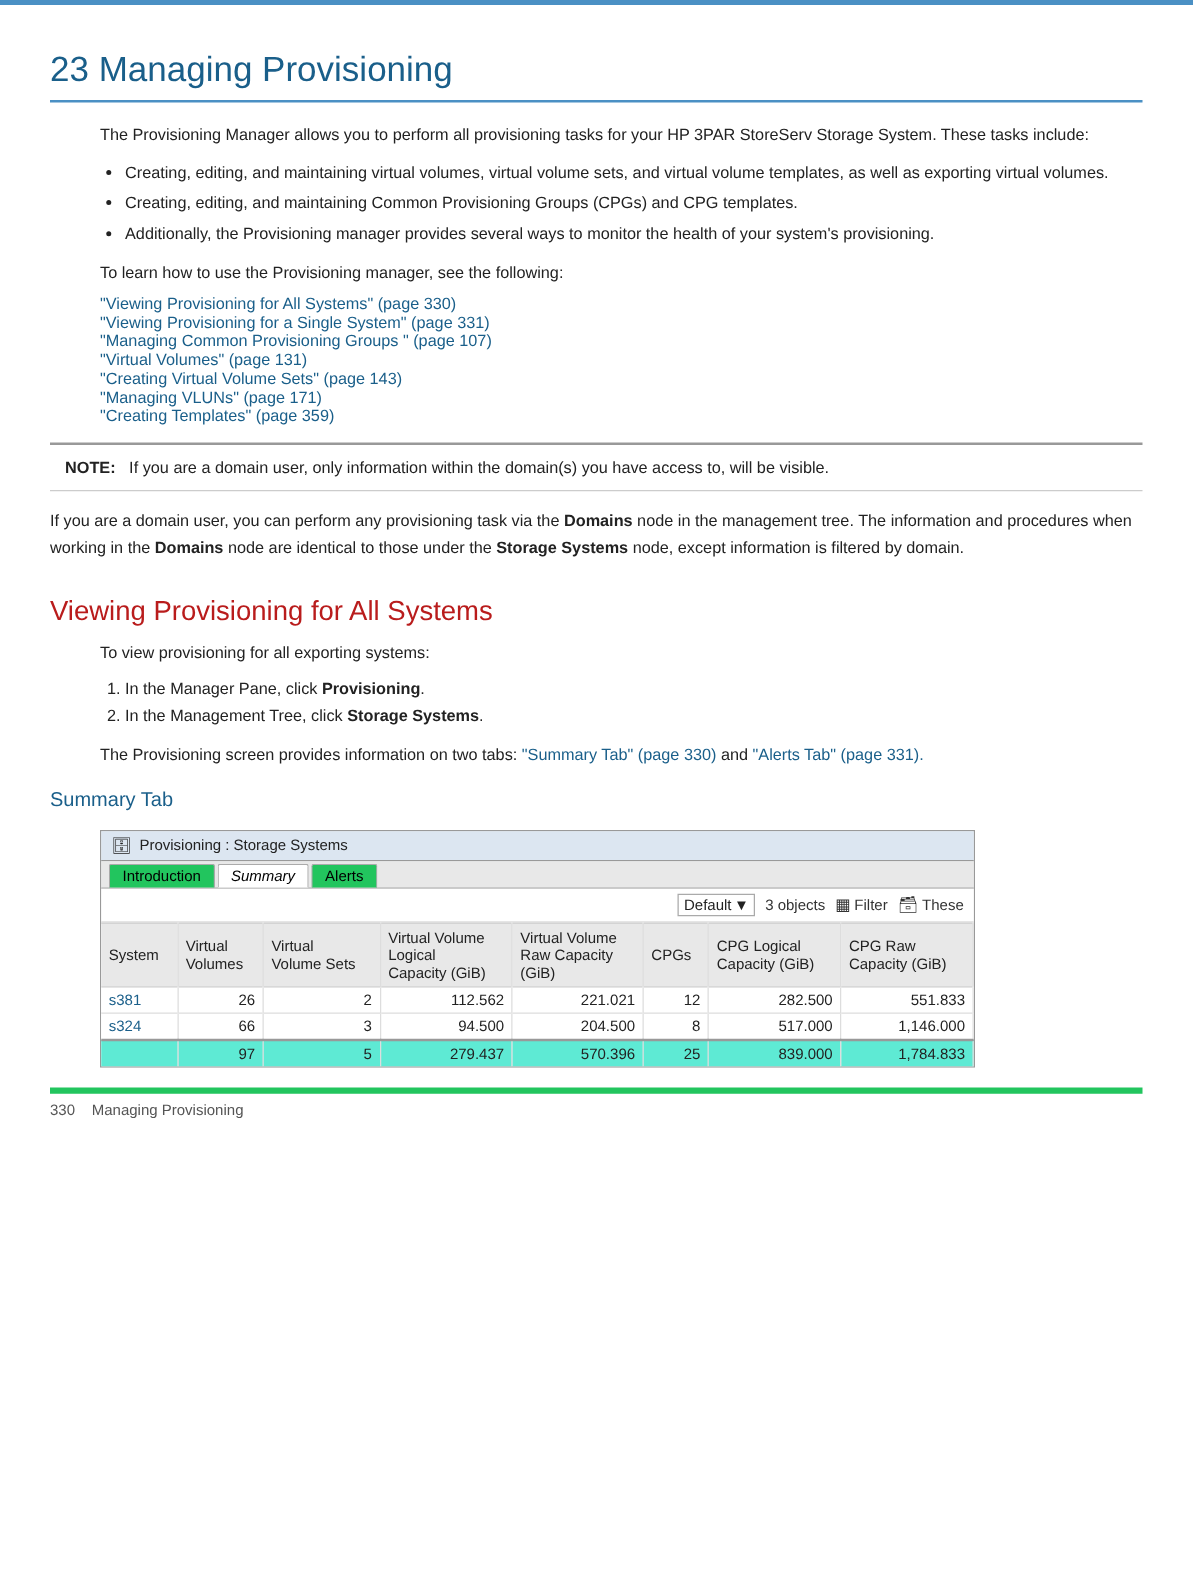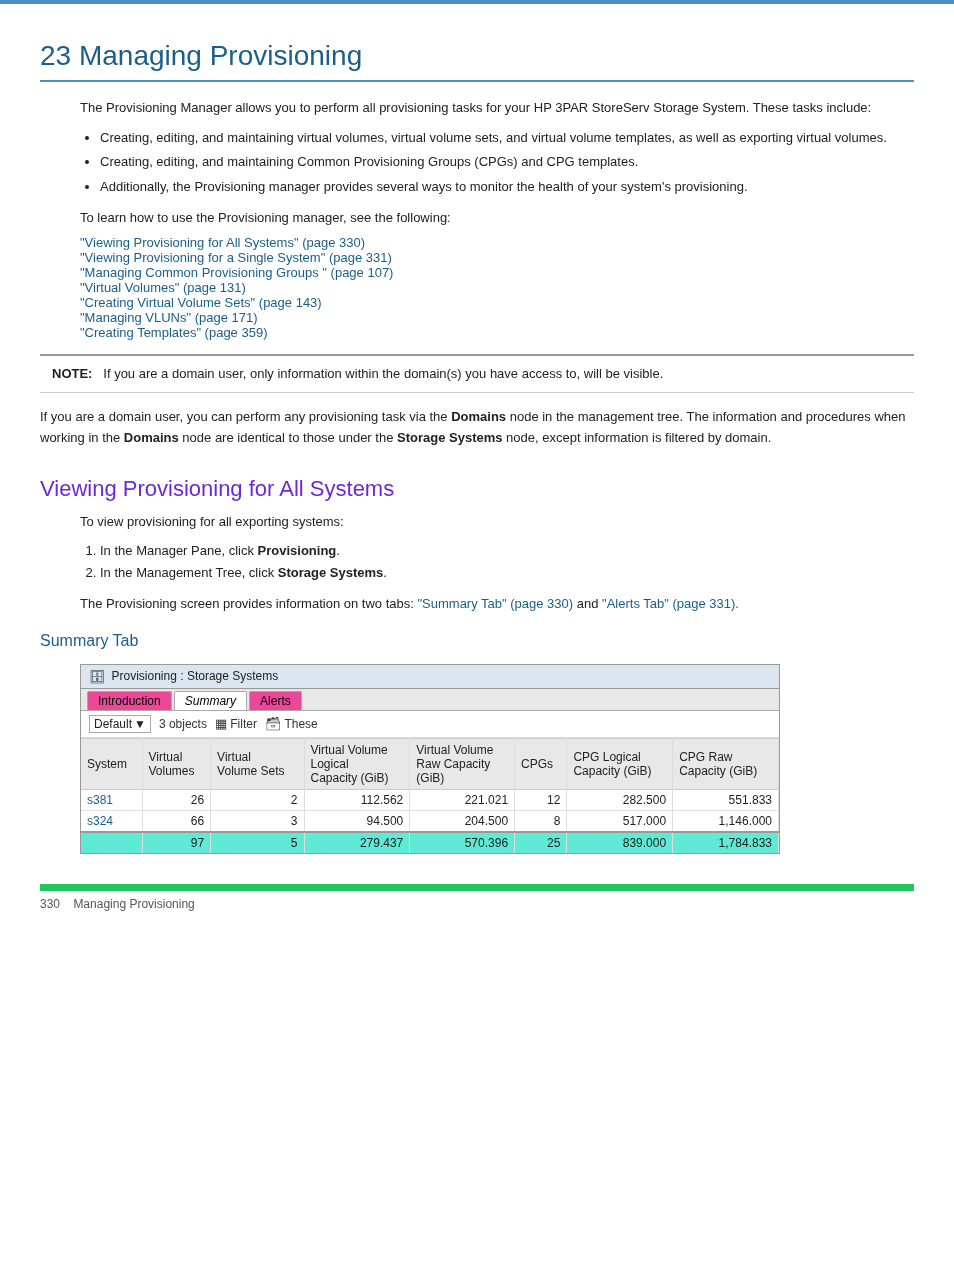--- a/index.html
+++ b/index.html
@@ -28,21 +28,21 @@
       color: #1a5f8a;
       border-bottom: 2px solid #4a90c4;
       padding-bottom: 8px;
       margin-bottom: 16px;
       margin-top: 10px;
     }
 
     h2.section-title {
       font-size: 22px;
       font-weight: normal;
-      color: #6d28d9;
+      color: #b91c1c;
       margin-top: 28px;
       margin-bottom: 10px;
     }
 
     h3.sub-section-title {
       font-size: 16px;
       font-weight: normal;
       color: #1a5f8a;
       margin-top: 18px;
       margin-bottom: 10px;
@@ -143,21 +143,21 @@
     .screenshot-tabs {
       background: #e8e8e8;
       border-bottom: 1px solid #aaa;
       padding: 2px 6px 0 6px;
       display: flex;
       align-items: flex-end;
       gap: 2px;
     }
 
     .tab-btn {
-      background: #ec4899;
+      background: #22c55e;
       border: 1px solid #aaa;
       border-bottom: none;
       padding: 2px 10px;
       font-size: 12px;
       cursor: pointer;
       border-radius: 2px 2px 0 0;
     }
 
     .tab-btn.active {
       background: #fff;
@@ -166,20 +166,21 @@
     }
 
     .screenshot-toolbar {
       background: #fff;
       padding: 4px 8px;
       border-bottom: 1px solid #ddd;
       display: flex;
       align-items: center;
       gap: 8px;
       font-size: 12px;
+      justify-content: flex-end;
     }
 
     .toolbar-dropdown {
       border: 1px solid #aaa;
       background: #fff;
       padding: 1px 4px;
       font-size: 12px;
       display: flex;
       align-items: center;
       gap: 2px;
@@ -249,24 +250,24 @@
       border-top: 2px solid #999;
     }
 
     .data-table tfoot td {
       font-weight: normal;
       font-size: 12px;
       padding: 3px 6px;
     }
 
     .page-footer {
-      margin-top: 30px;
+      margin-top: 16px;
       font-size: 12px;
       color: #555;
-      border-top: 7px solid #22c55e;
+      border-top: 5px solid #22c55e;
       padding-top: 6px;
     }
   </style>
 </head>
 <body>
 
 
 
 
 <h1 class="chapter-title">

